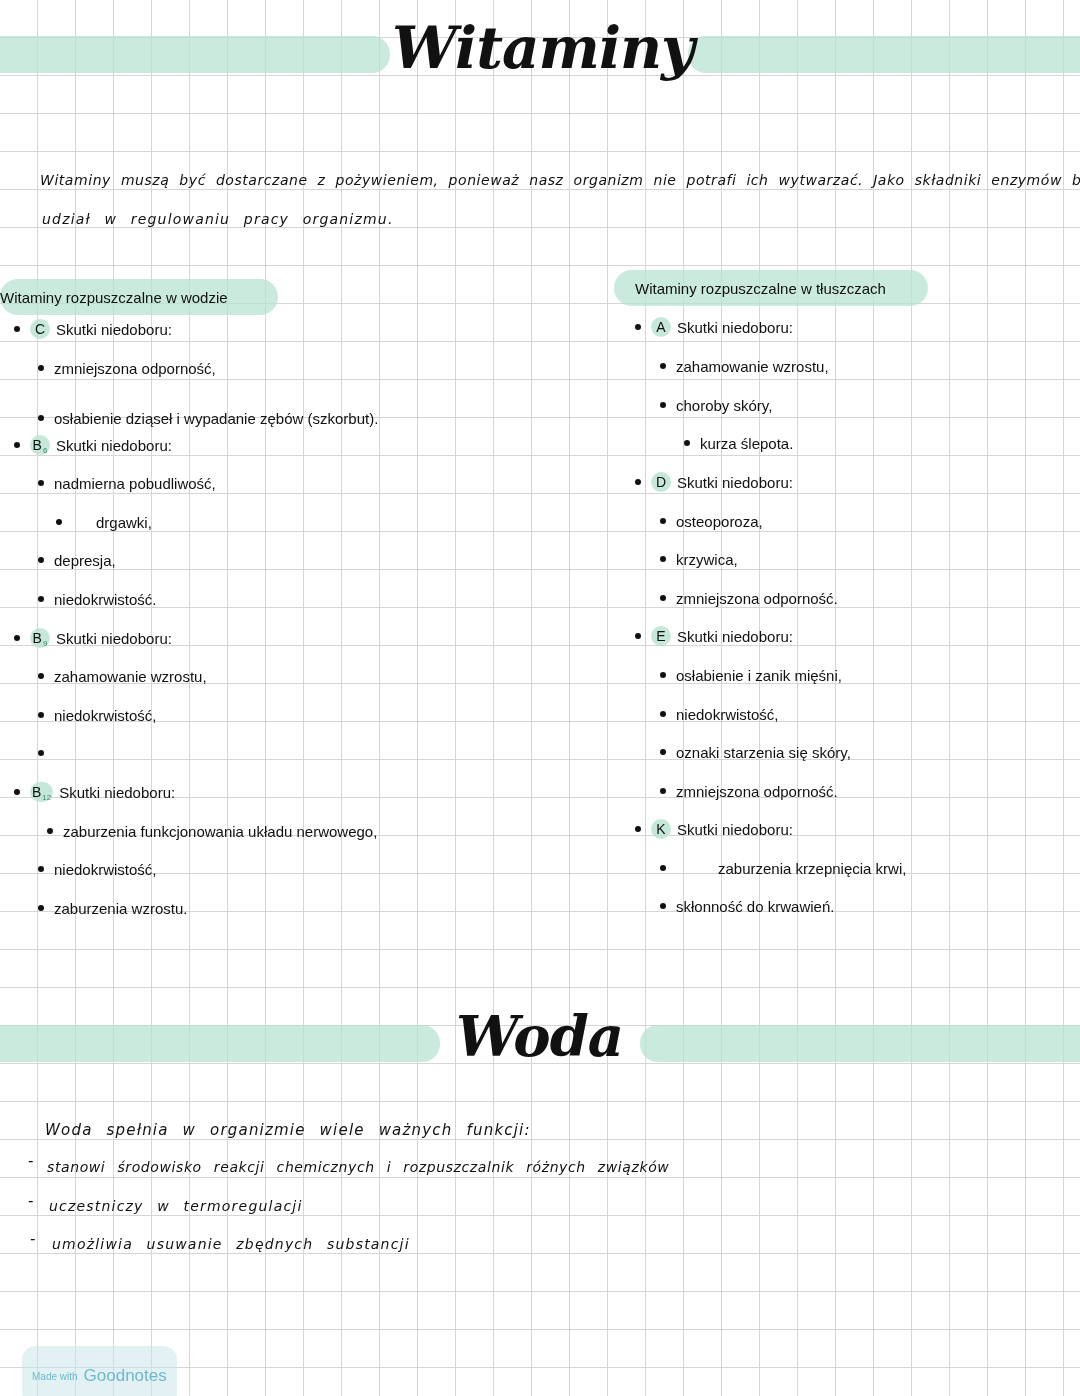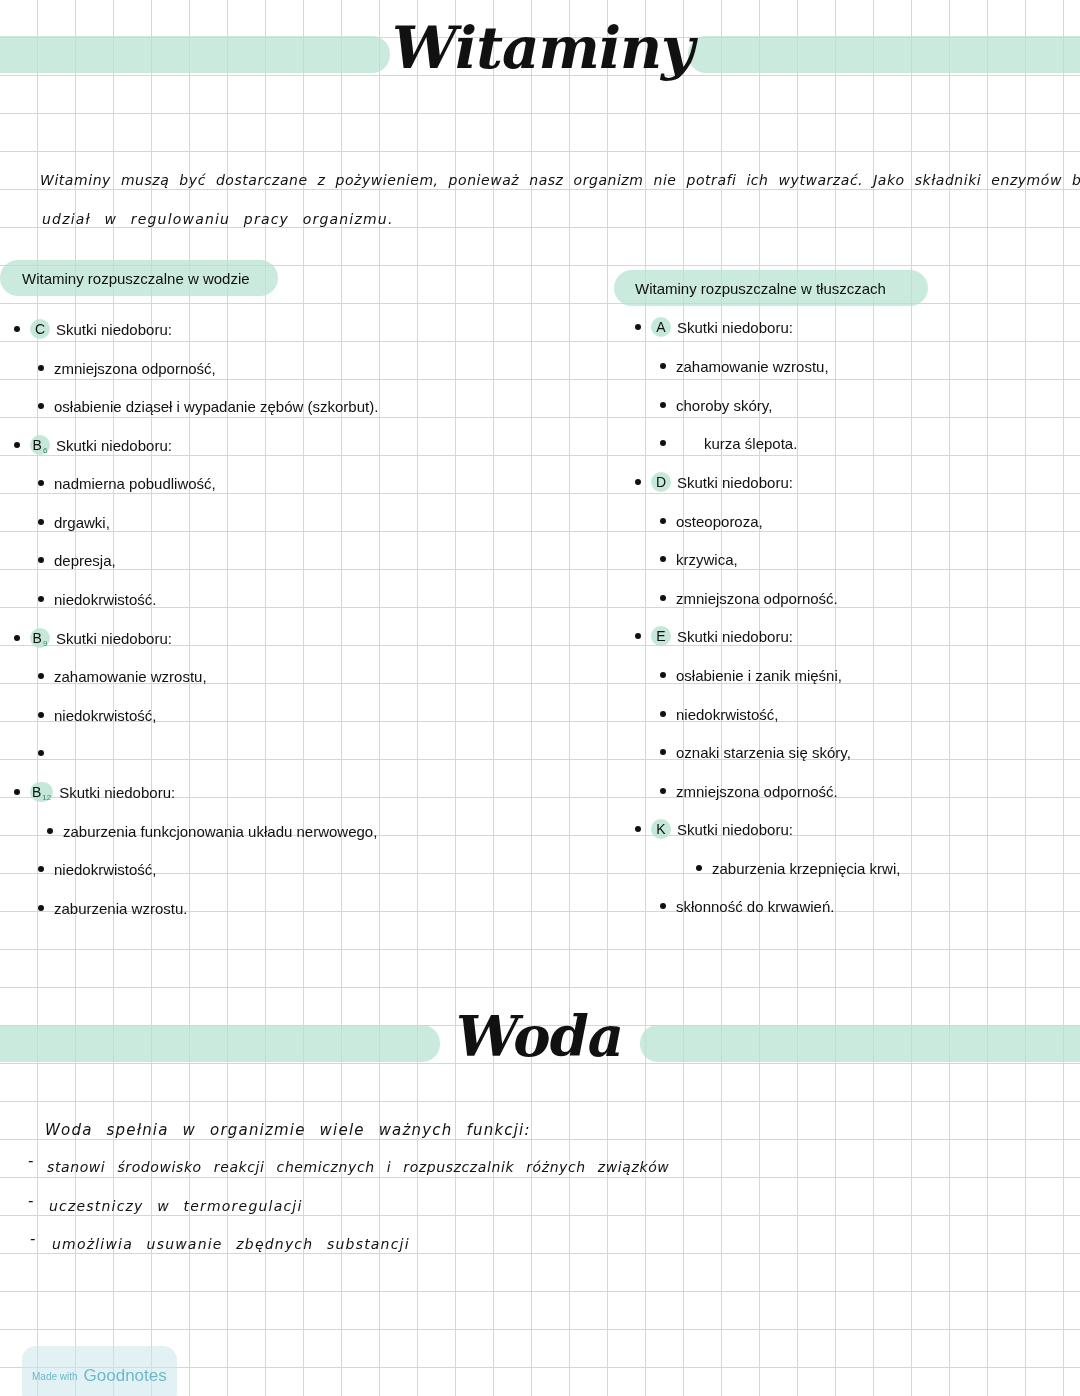--- a/index.html
+++ b/index.html
@@ -104,57 +104,57 @@
 </head>
 <body>
 
 <div class="band left" style="left:0; top:36px; width:390px;"></div>
 <div class="band right" style="left:688px; top:36px; width:392px;"></div>
 <div class="script-title" style="left:392px; top:14px; font-size:58px;">Witaminy</div>
 
 <div class="hand" style="left:40px; top:172px; font-size:14px; letter-spacing:0.55px; word-spacing:5px;">Witaminy muszą być dostarczane z pożywieniem, ponieważ nasz organizm nie potrafi ich wytwarzać. Jako składniki enzymów biorą</div>
 <div class="hand" style="left:42px; top:211px; font-size:14px;">udział w regulowaniu pracy organizmu.</div>
 
-<div class="pill" style="left:0; top:260px; width:278px; padding-left:22px;">
+<div class="pill" style="left:0; top:279px; width:278px; padding-left:0;">
   <span>Witaminy rozpuszczalne w wodzie</span>
 </div>
 
 <div class="pill" style="left:614px; top:270px; width:314px; padding-left:21px;">
   <span>Witaminy rozpuszczalne w tłuszczach</span>
 </div>
 
 <div class="row" style="left:14px; top:317px;">
   <span class="dot"></span>
   <span class="vit">
       <span>C</span>
     </span>
   <span>Skutki niedoboru:</span>
 </div>
 <div class="row" style="left:38px; top:356px;">
     <span class="dot"></span>
     <span>zmniejszona odporność,</span>
   </div>
-<div class="row" style="left:38px; top:394px;">
+<div class="row" style="left:38px; top:406px;">
     <span class="dot"></span>
     <span>osłabienie dziąseł i wypadanie zębów (szkorbut).</span>
   </div>
 
 <div class="row" style="left:14px; top:433px;">
   <span class="dot"></span>
   <span class="vit">
       <span>B</span>
       <sub>6</sub>
     </span>
   <span>Skutki niedoboru:</span>
 </div>
 <div class="row" style="left:38px; top:471px;">
     <span class="dot"></span>
     <span>nadmierna pobudliwość,</span>
   </div>
-<div class="row" style="left:38px; top:510px;">
+<div class="row" style="left:56px; top:510px;gap:24px;">
     <span class="dot"></span>
     <span>drgawki,</span>
   </div>
 <div class="row" style="left:38px; top:548px;">
     <span class="dot"></span>
     <span>depresja,</span>
   </div>
 <div class="row" style="left:38px; top:587px;">
     <span class="dot"></span>
     <span>niedokrwistość.</span>
@@ -209,21 +209,21 @@
   <span>Skutki niedoboru:</span>
 </div>
 <div class="row" style="left:660px; top:354px;">
     <span class="dot"></span>
     <span>zahamowanie wzrostu,</span>
   </div>
 <div class="row" style="left:660px; top:393px;">
     <span class="dot"></span>
     <span>choroby skóry,</span>
   </div>
-<div class="row" style="left:660px; top:431px;gap:28px;">
+<div class="row" style="left:684px; top:431px;">
     <span class="dot"></span>
     <span>kurza ślepota.</span>
   </div>
 
 <div class="row" style="left:635px; top:470px;">
   <span class="dot"></span>
   <span class="vit">
       <span>D</span>
     </span>
   <span>Skutki niedoboru:</span>
@@ -265,21 +265,21 @@
     <span>zmniejszona odporność.</span>
   </div>
 
 <div class="row" style="left:635px; top:817px;">
   <span class="dot"></span>
   <span class="vit">
       <span>K</span>
     </span>
   <span>Skutki niedoboru:</span>
 </div>
-<div class="row" style="left:696px; top:856px;">
+<div class="row" style="left:660px; top:856px;gap:42px;">
     <span class="dot"></span>
     <span>zaburzenia krzepnięcia krwi,</span>
   </div>
 <div class="row" style="left:660px; top:894px;">
     <span class="dot"></span>
     <span>skłonność do krwawień.</span>
   </div>
 
 <div class="band left" style="left:0; top:1025px; width:440px;"></div>
 <div class="band right" style="left:640px; top:1025px; width:440px;"></div>

